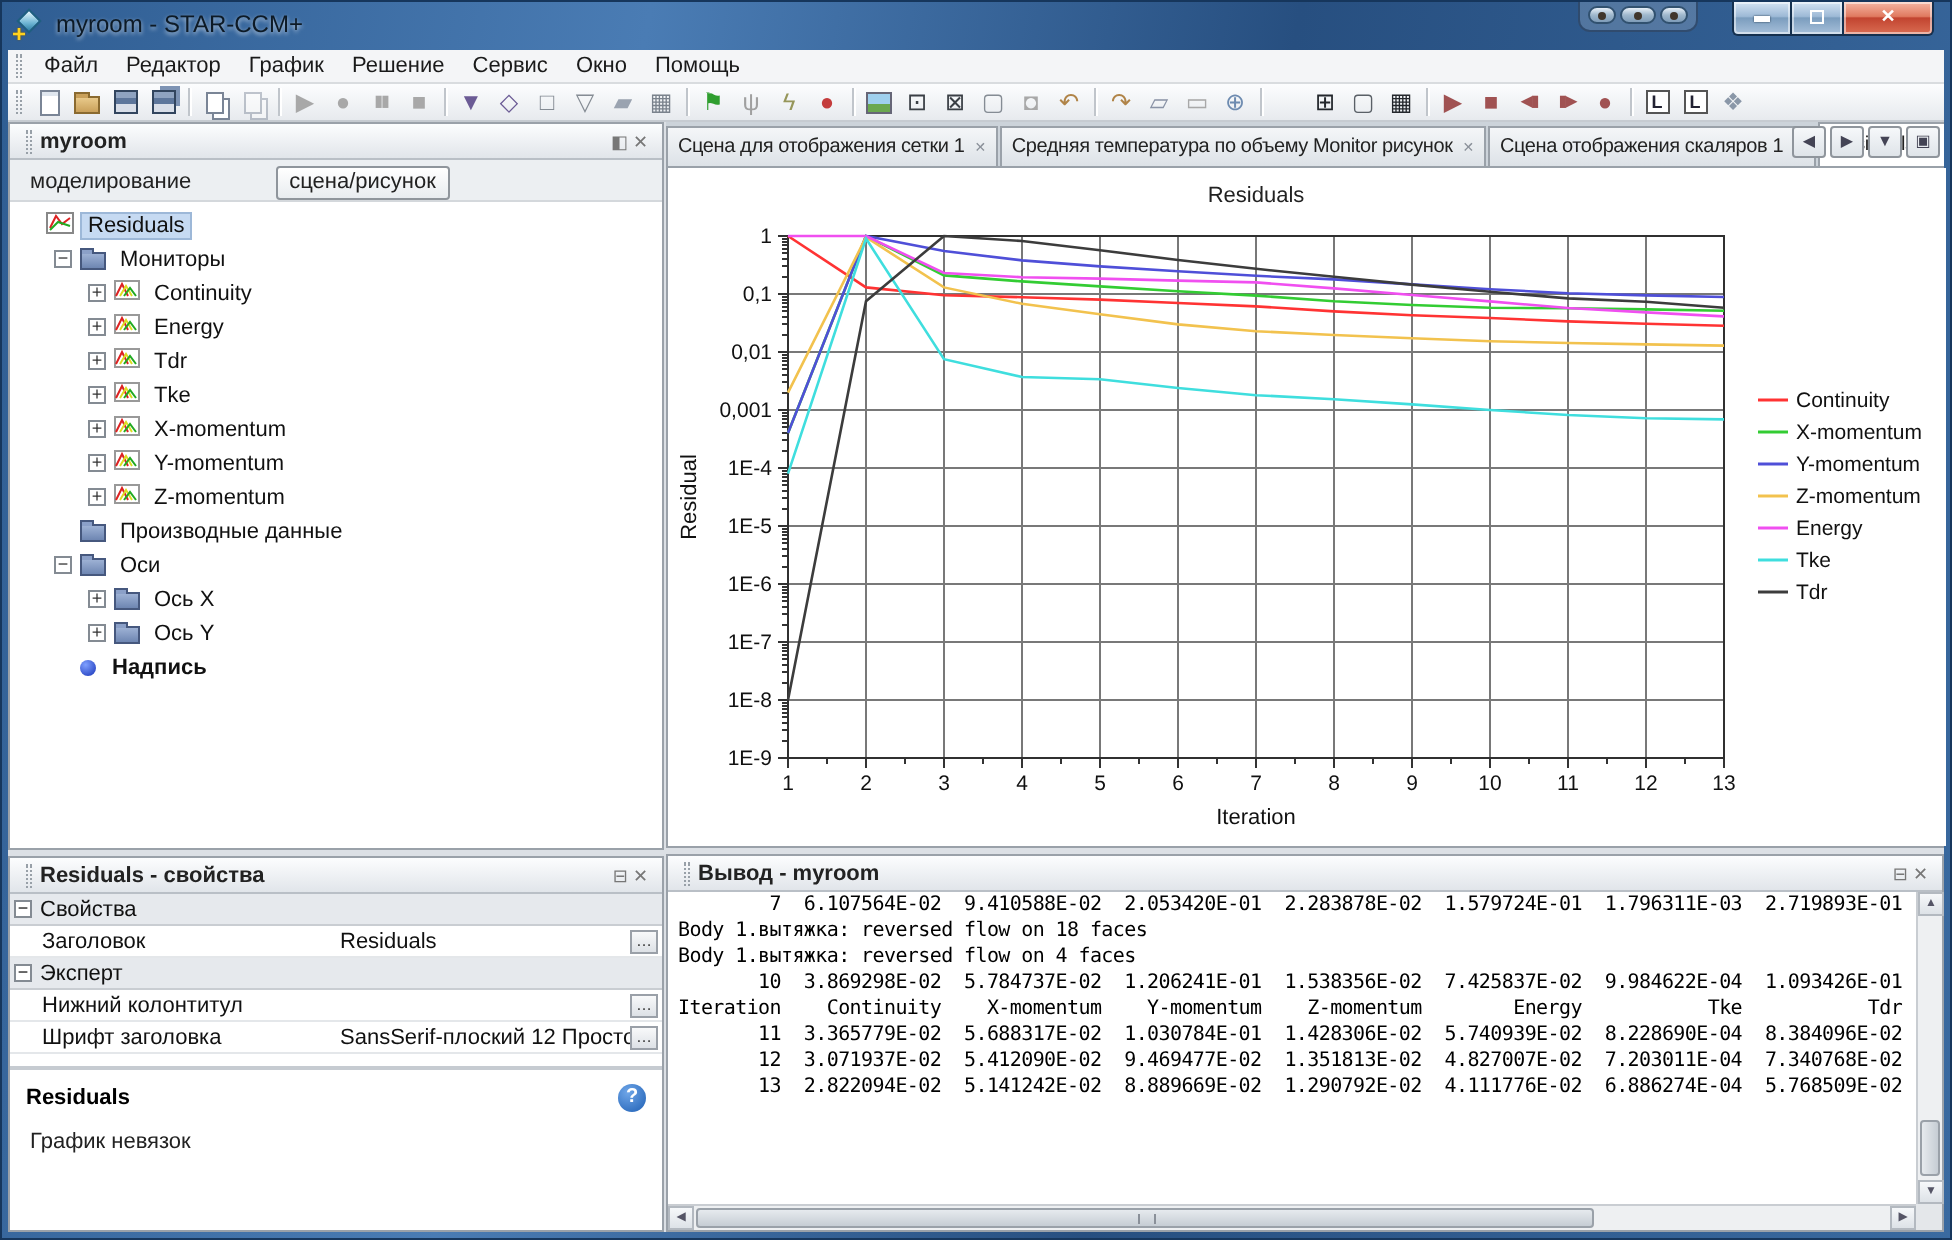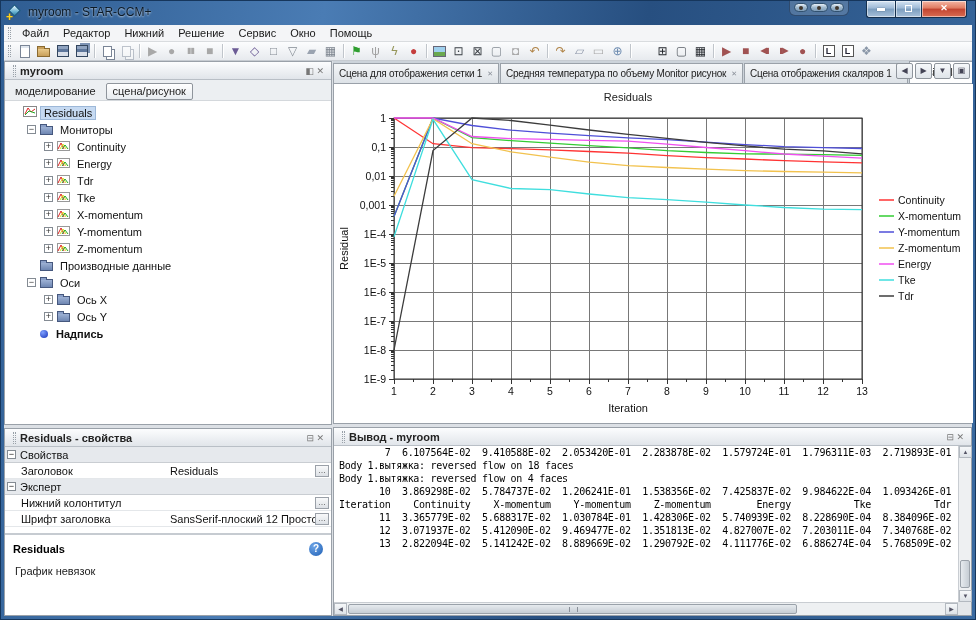--- a/index.html
+++ b/index.html
@@ -56,23 +56,23 @@
   .leftcol{position:absolute;left:0;top:0;width:328px;bottom:0;}
   .rightcol{position:absolute;left:329px;right:0;top:0;bottom:0;}
   .panel{position:absolute;background:#fff;border:1px solid #9aa1a9;}
   .phead{height:18px;background:linear-gradient(#fcfdfe,#e1e5ea);border-bottom:1px solid #b9bfc6;
     display:flex;align-items:center;font-size:11px;font-weight:bold;color:#222;padding:0 4px;}
   .phead .sp{flex:1;}
   .hicon{font-size:9px;color:#777;padding:0 3px;font-weight:normal;}
   
   .explorer{left:0;top:0;right:0;height:364px;}
   .etabs{height:21px;background:#eceff2;border-bottom:1px solid #d4d8dc;display:flex;align-items:center;
-    padding:2px 4px 0;font-size:11px;gap:4px;}
+    padding:2px 4px 0;font-size:11px;gap:16px;}
   .etab{padding:1px 6px 2px;color:#222;}
-  .etab.active{background:linear-gradient(#fff,#e8ecf0);border:1px solid #8f959c;border-radius:2px;box-shadow:inset 0 1px 0 #fff;}
+  .etab.active{background:linear-gradient(#fff,#e8ecf0);border:1px solid #8f959c;border-radius:2px;box-shadow:inset 0 1px 0 #fff;margin-left:20px;}
   .tree{position:absolute;top:40px;left:0;right:0;bottom:36px;overflow:hidden;background:#fff;padding-top:2px;}
   .trow{height:17px;display:flex;align-items:center;font-size:11px;color:#111;white-space:nowrap;}
   .texp{width:9px;height:9px;border:1px solid #848b93;background:#fff;font-size:9px;line-height:7px;
     text-align:center;color:#333;margin-right:4px;flex:none;}
   .texp.none{border:none;background:transparent;}
   .tfolder{width:13px;height:9px;background:linear-gradient(#9db1d4,#6e86b2);border:1px solid #46587e;
     position:relative;margin:2px 4px 0 0;flex:none;}
   .tfolder:before{content:"";position:absolute;left:-1px;top:-3px;width:5px;height:2px;background:#8ba0c8;border:1px solid #46587e;border-bottom:none;}
   .tdot{width:8px;height:8px;border-radius:50%;background:radial-gradient(circle at 35% 30%,#7fa0ff,#1733b8);margin-right:5px;flex:none;}
   .tplot{flex:none;margin-right:4px;}
@@ -154,21 +154,21 @@
       <div class="wbtn min"><span class="mg"></span></div>
       <div class="wbtn max"><span class="xg"></span></div>
       <div class="wbtn close">✕</div>
     </div>
   </div>
 
   <div class="menubar" id="menubar">
       <span class="grip"></span>
       <span class="menuitem">Файл</span>
       <span class="menuitem">Редактор</span>
-      <span class="menuitem">Нижний</span>
+      <span class="menuitem">График</span>
       <span class="menuitem">Решение</span>
       <span class="menuitem">Сервис</span>
       <span class="menuitem">Окно</span>
       <span class="menuitem">Помощь</span>
     </div>
   <div class="toolbar" id="toolbar">
       <span class="grip"></span>
       <div class="ic">
         <span class="ci-doc"></span>
       </div>

